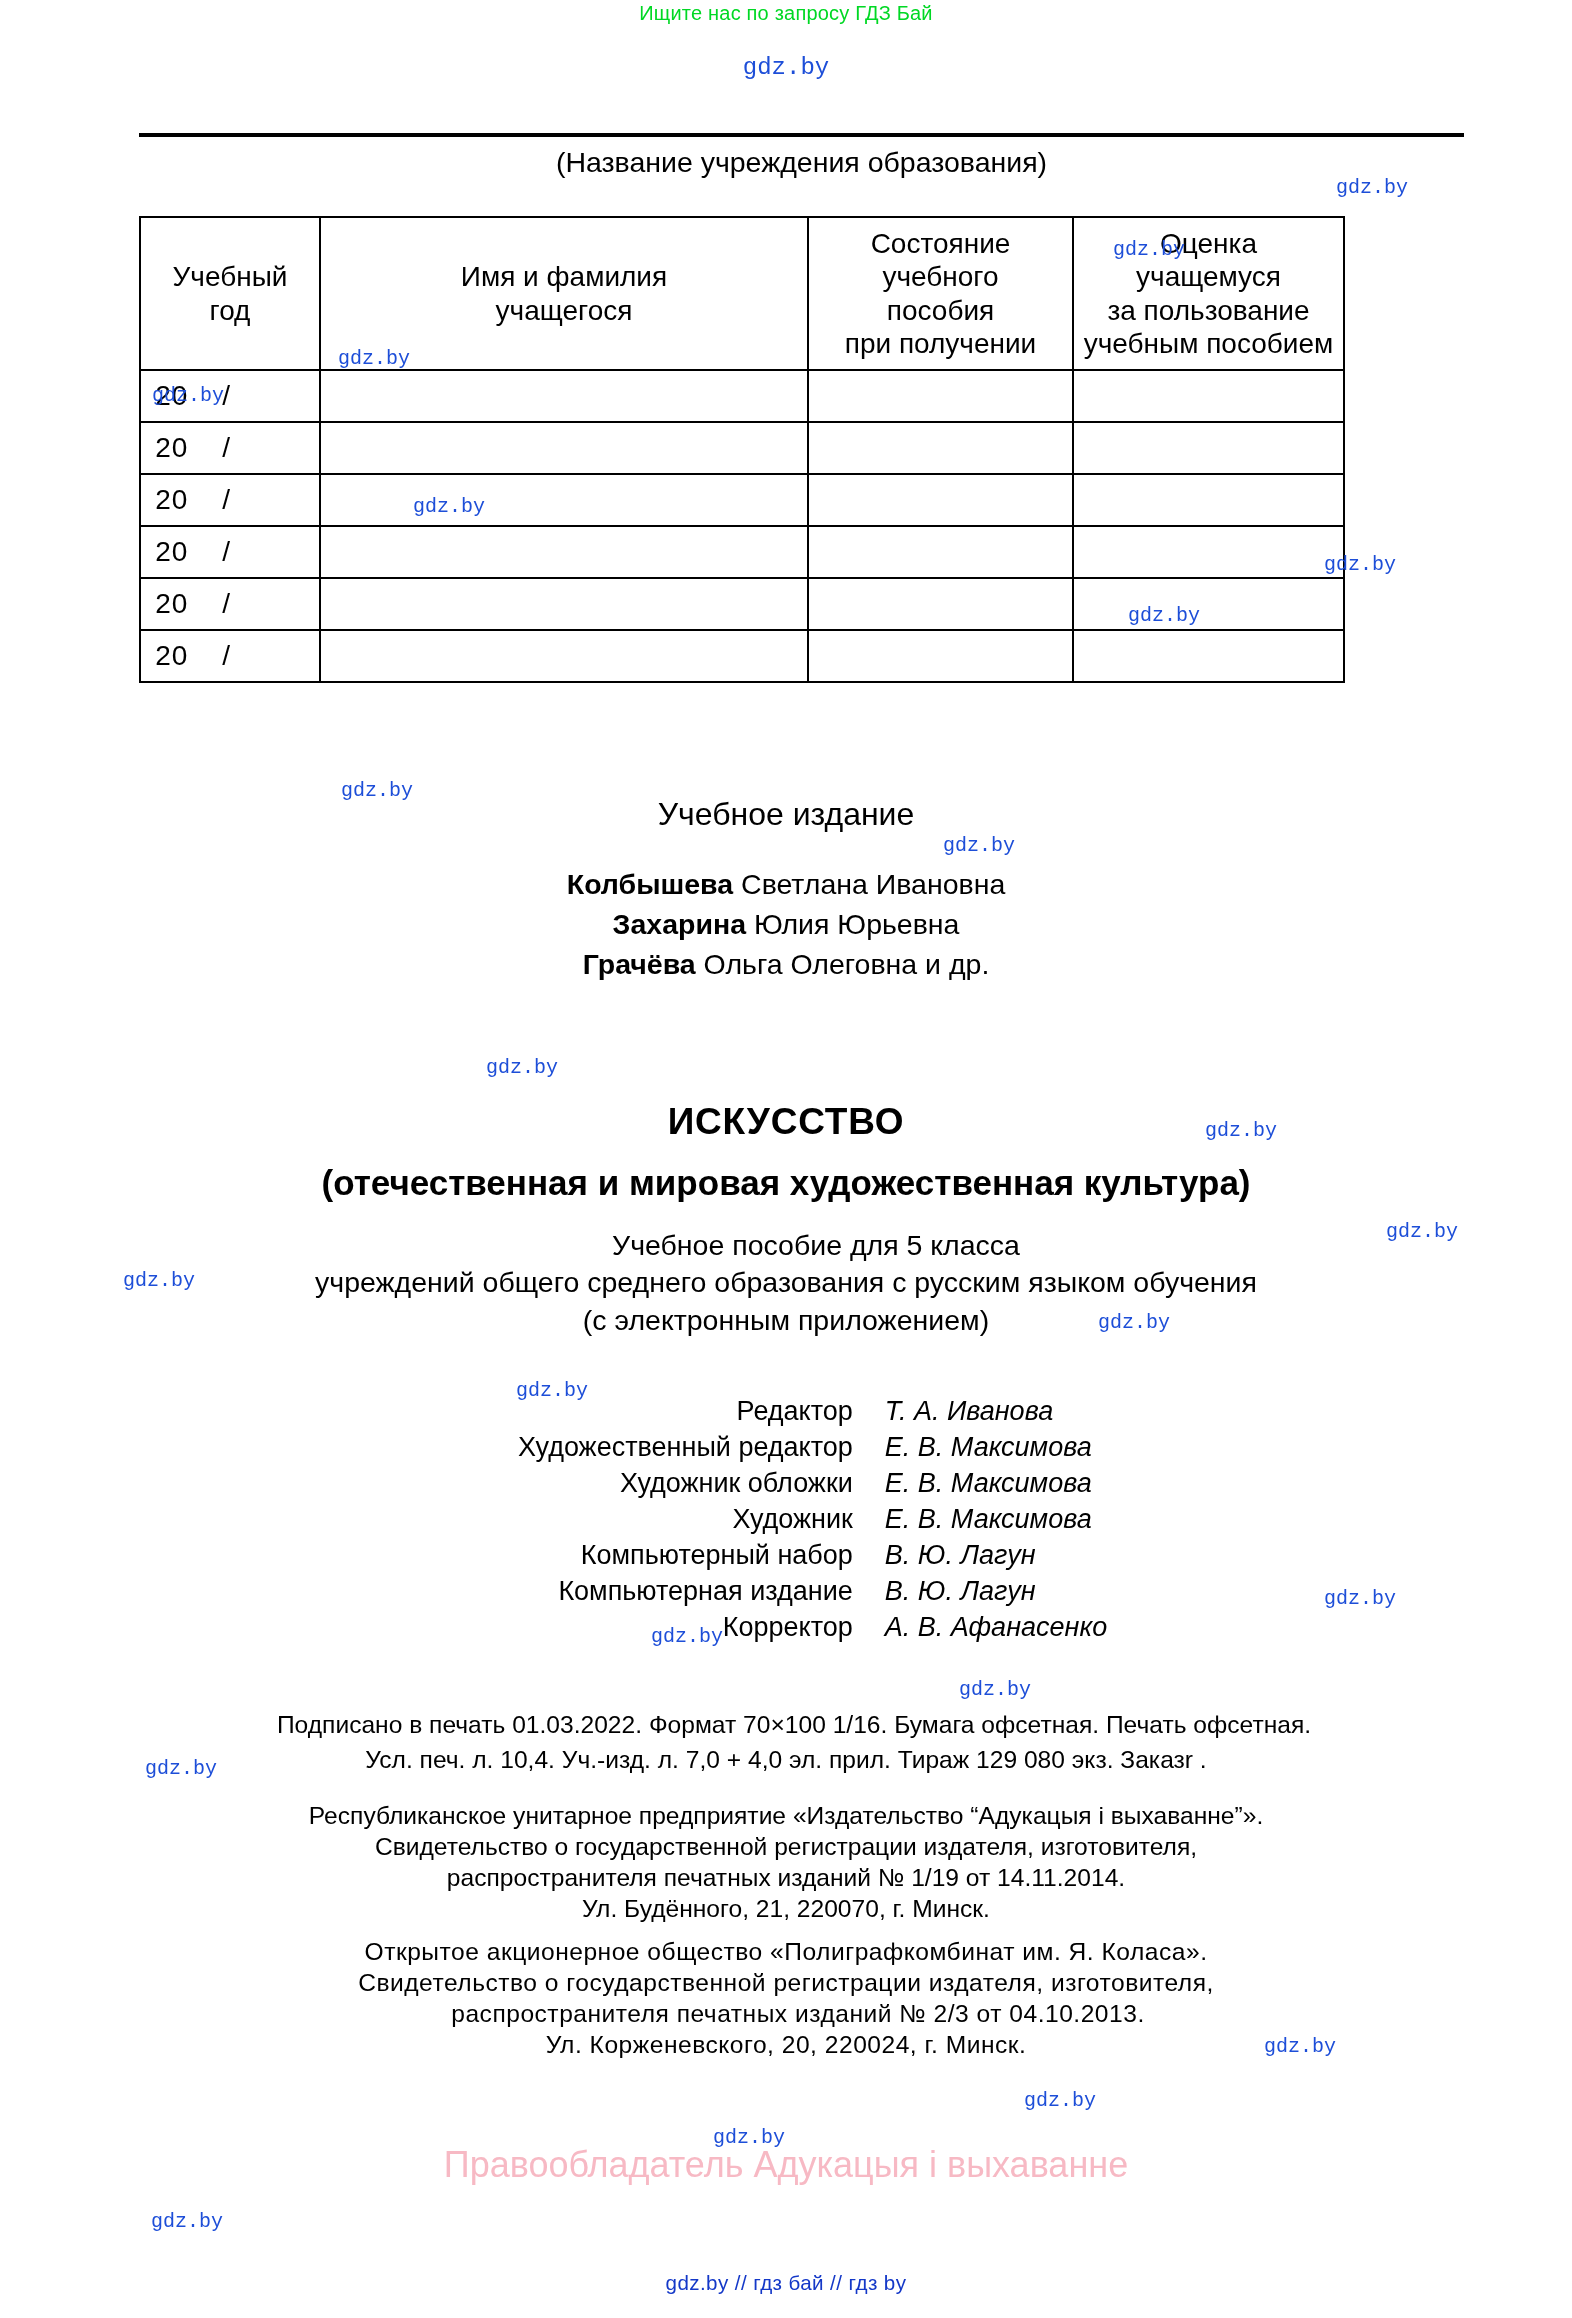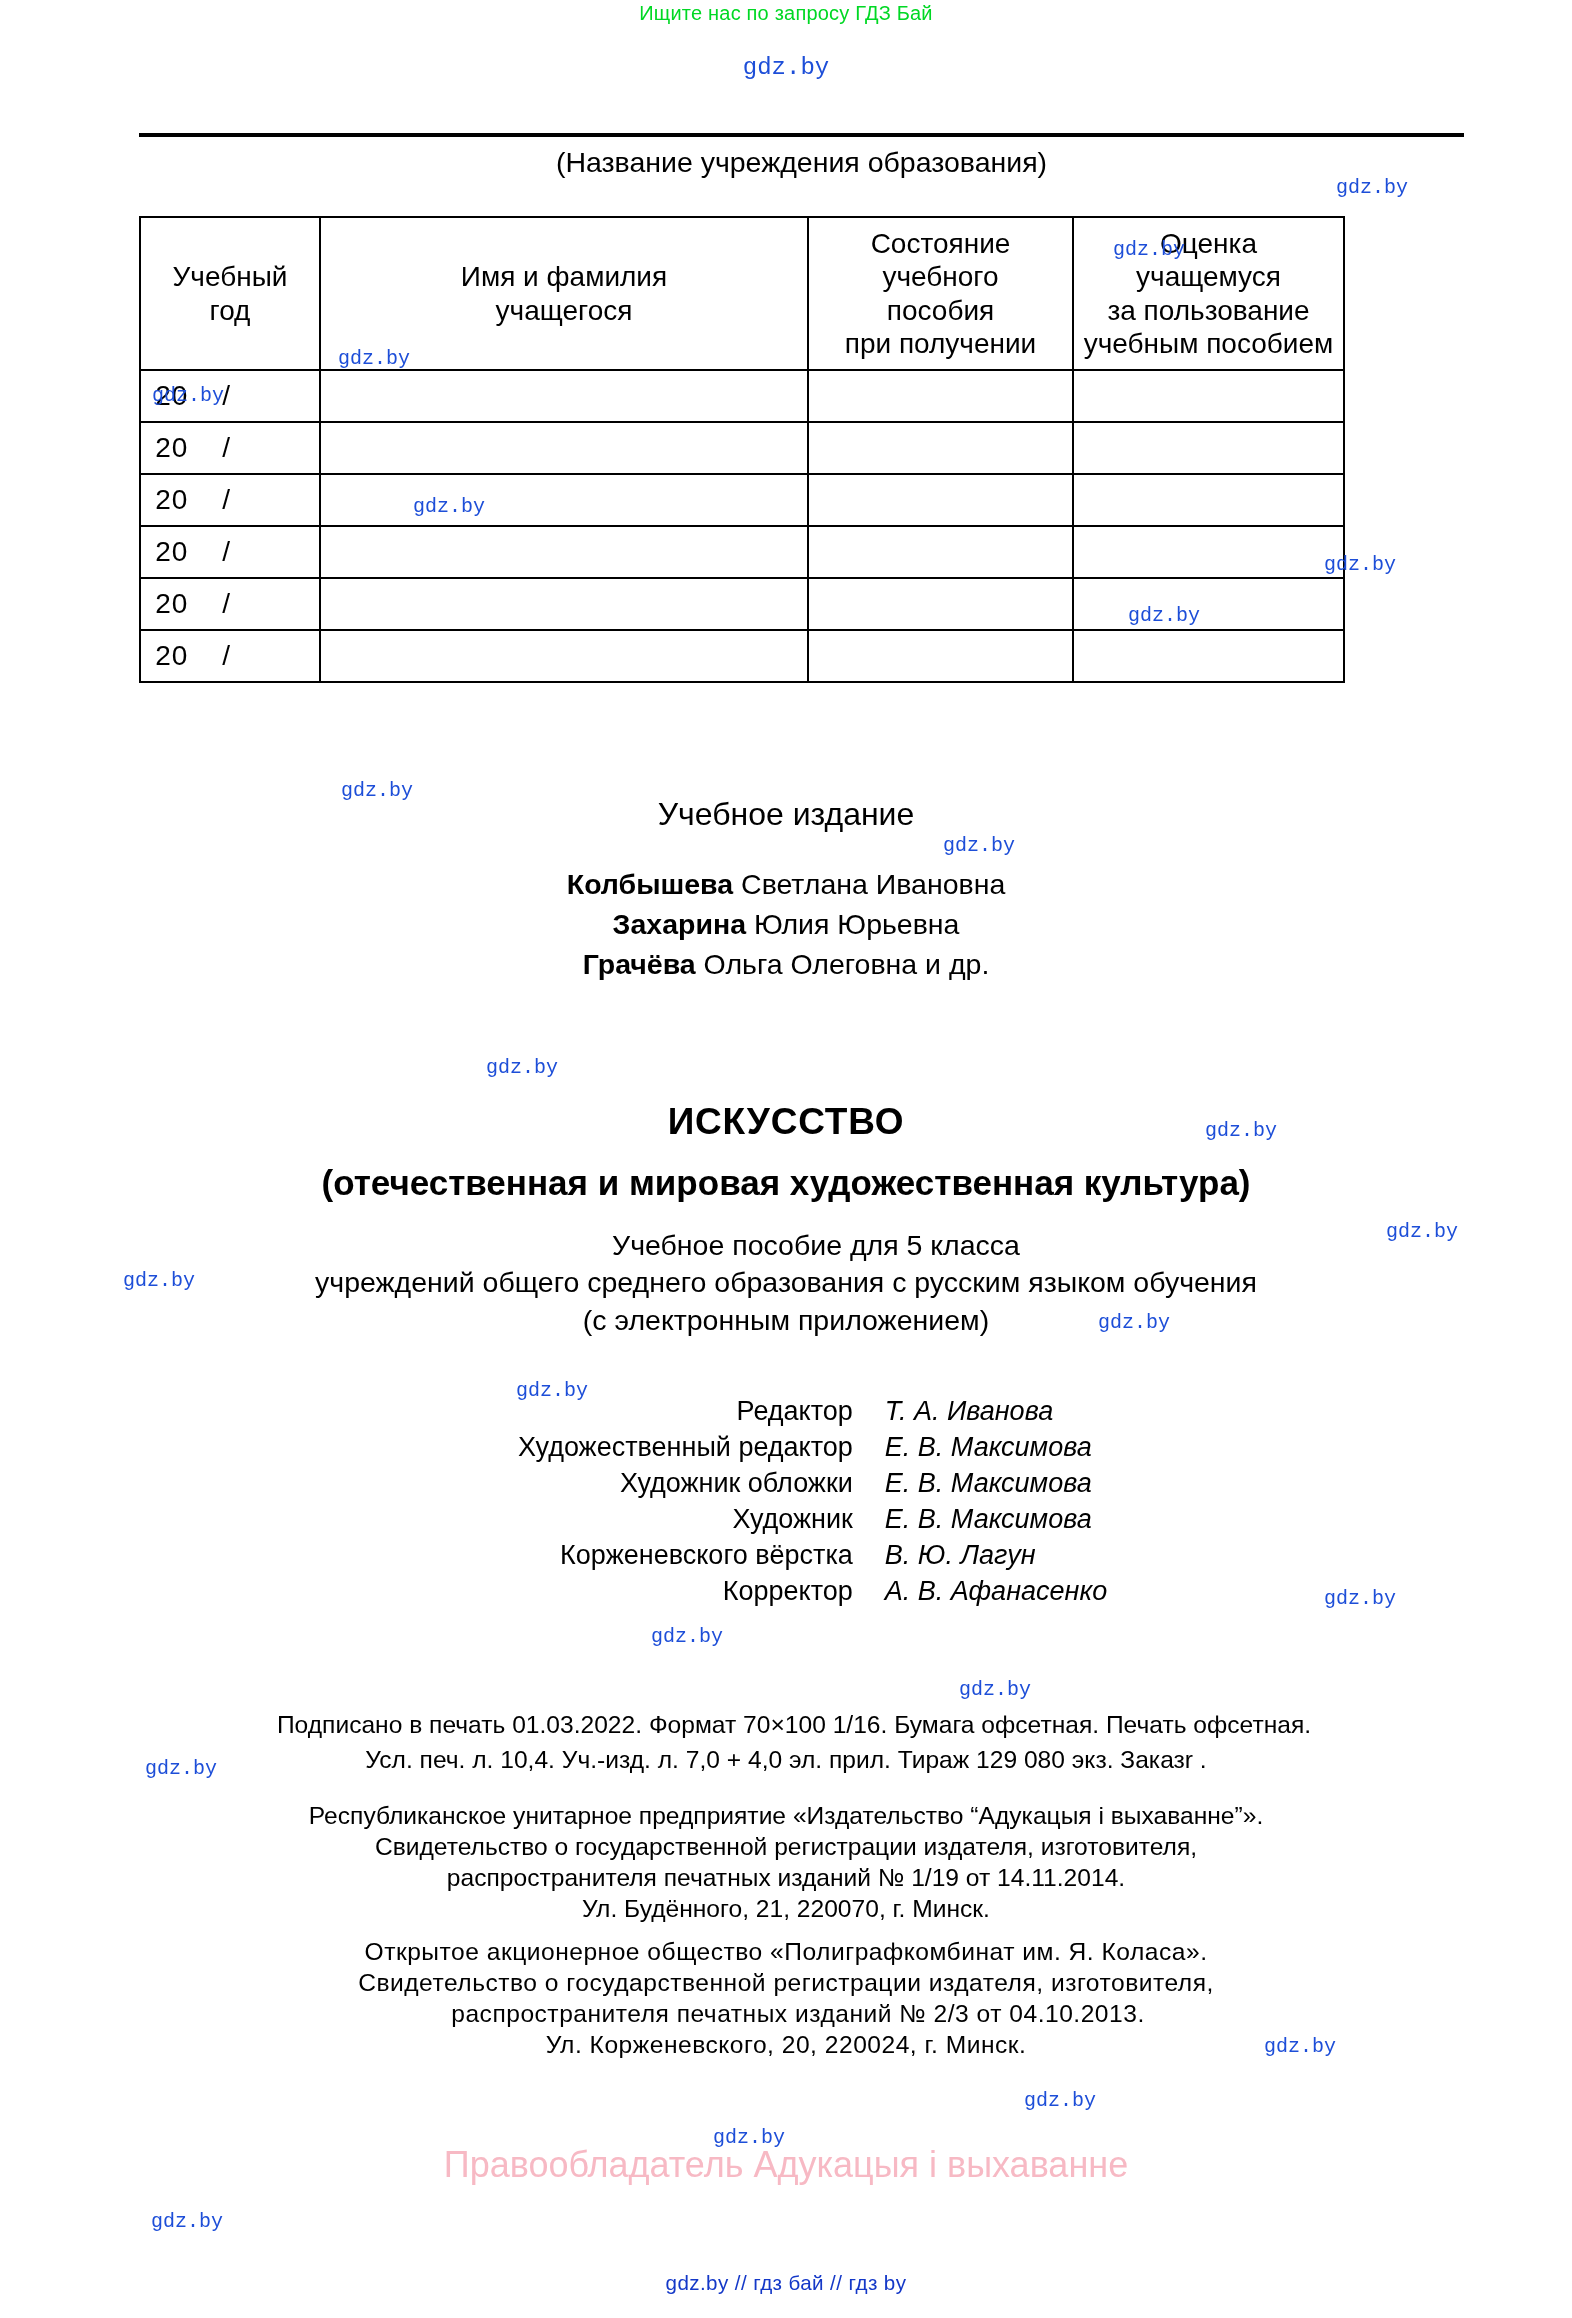--- a/index.html
+++ b/index.html
@@ -334,21 +334,25 @@
         </tr>
         <tr>
           <td class="role">Художник обложки</td>
           <td class="person">Е. В. Максимова</td>
         </tr>
         <tr>
           <td class="role">Художник</td>
           <td class="person">Е. В. Максимова</td>
         </tr>
         <tr>
-          <td class="role">Корженевского вёрстка</td>
+          <td class="role">Компьютерный набор</td>
+          <td class="person">В. Ю. Лагун</td>
+        </tr>
+        <tr>
+          <td class="role">Компьютерная издание</td>
           <td class="person">В. Ю. Лагун</td>
         </tr>
         <tr>
           <td class="role">Корректор</td>
           <td class="person">А. В. Афанасенко</td>
         </tr>
       </tbody>
     </table>
   </div>
 

